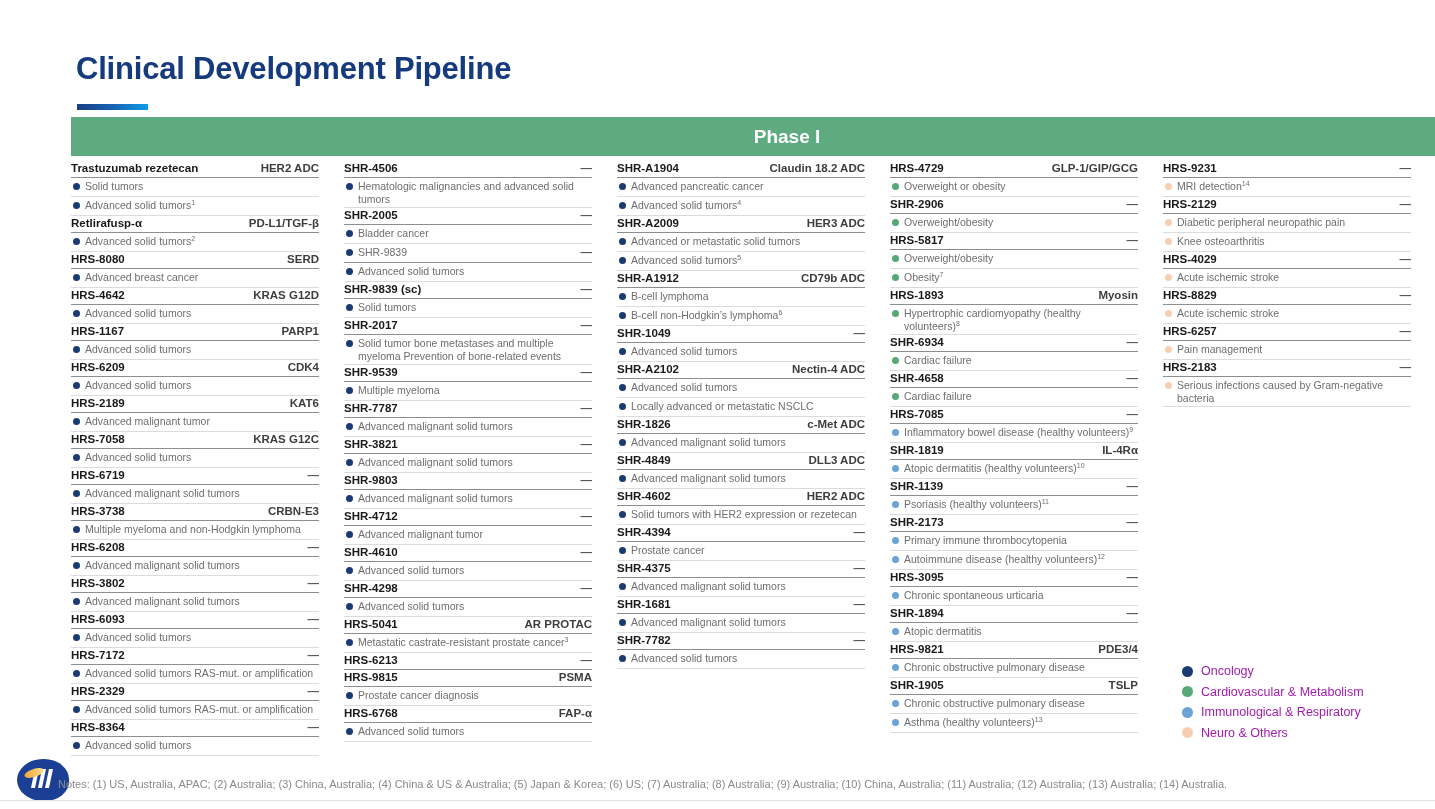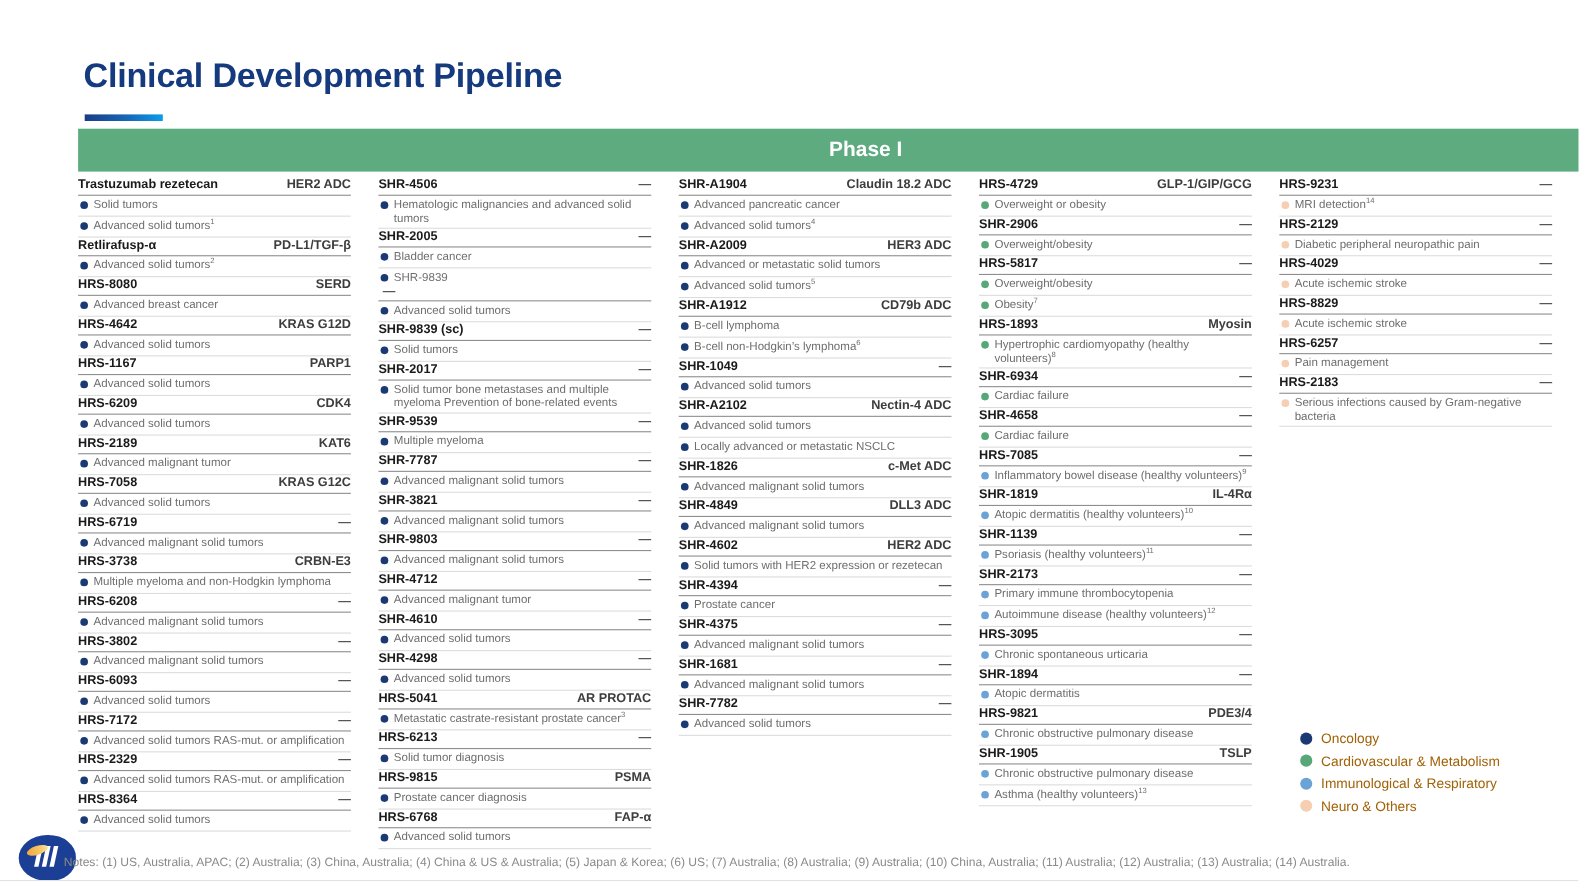--- a/index.html
+++ b/index.html
@@ -101,21 +101,20 @@
 
   .indication {
     display: flex;
     align-items: flex-start;
     border-bottom: 1px solid #dcdcdc;
     padding: 2px 0 2px 0;
     min-height: 14px;
   }
   .indication.sub-link {
     justify-content: space-between;
-    flex-direction: column;
   }
   .indication .bullet {
     flex: 0 0 auto;
     width: 7px;
     height: 7px;
     border-radius: 50%;
     margin: 3px 5px 0 2px;
   }
   .indication .ind-text {
     font-size: 10.5px;
@@ -159,21 +158,21 @@
   }
   .legend-item .legend-dot {
     width: 11px;
     height: 11px;
     border-radius: 50%;
     margin-right: 8px;
     flex: 0 0 auto;
   }
   .legend-item .legend-label {
     font-size: 12.5px;
-    color: #a16207;
+    color: #a21caf;
     white-space: nowrap;
   }
 
   
   #footer-notes {
     position: absolute;
     left: 58px;
     top: 778px;
     font-size: 11px;
     color: #8a8a8a;
@@ -584,26 +583,20 @@
             <span class="bullet bullet-oncology"></span>
             <span class="ind-text">Metastatic castrate-resistant prostate cancer<sup>3</sup></span>
           </div>
         </div>
       </div>
       <div class="drug-block">
         <div class="drug-header">
           <span class="drug-name">HRS-6213</span>
           <span class="drug-target dash">—</span>
         </div>
-        <div class="indication">
-          <div class="ind-inner">
-            <span class="bullet bullet-oncology"></span>
-            <span class="ind-text">Solid tumor diagnosis</span>
-          </div>
-        </div>
       </div>
       <div class="drug-block">
         <div class="drug-header">
           <span class="drug-name">HRS-9815</span>
           <span class="drug-target">PSMA</span>
         </div>
         <div class="indication">
           <div class="ind-inner">
             <span class="bullet bullet-oncology"></span>
             <span class="ind-text">Prostate cancer diagnosis</span>
@@ -996,20 +989,26 @@
       </div>
       <div class="drug-block">
         <div class="drug-header">
           <span class="drug-name">HRS-2129</span>
           <span class="drug-target dash">—</span>
         </div>
         <div class="indication">
           <div class="ind-inner">
             <span class="bullet bullet-neuro"></span>
             <span class="ind-text">Diabetic peripheral neuropathic pain</span>
+          </div>
+        </div>
+        <div class="indication">
+          <div class="ind-inner">
+            <span class="bullet bullet-neuro"></span>
+            <span class="ind-text">Knee osteoarthritis</span>
           </div>
         </div>
       </div>
       <div class="drug-block">
         <div class="drug-header">
           <span class="drug-name">HRS-4029</span>
           <span class="drug-target dash">—</span>
         </div>
         <div class="indication">
           <div class="ind-inner">

